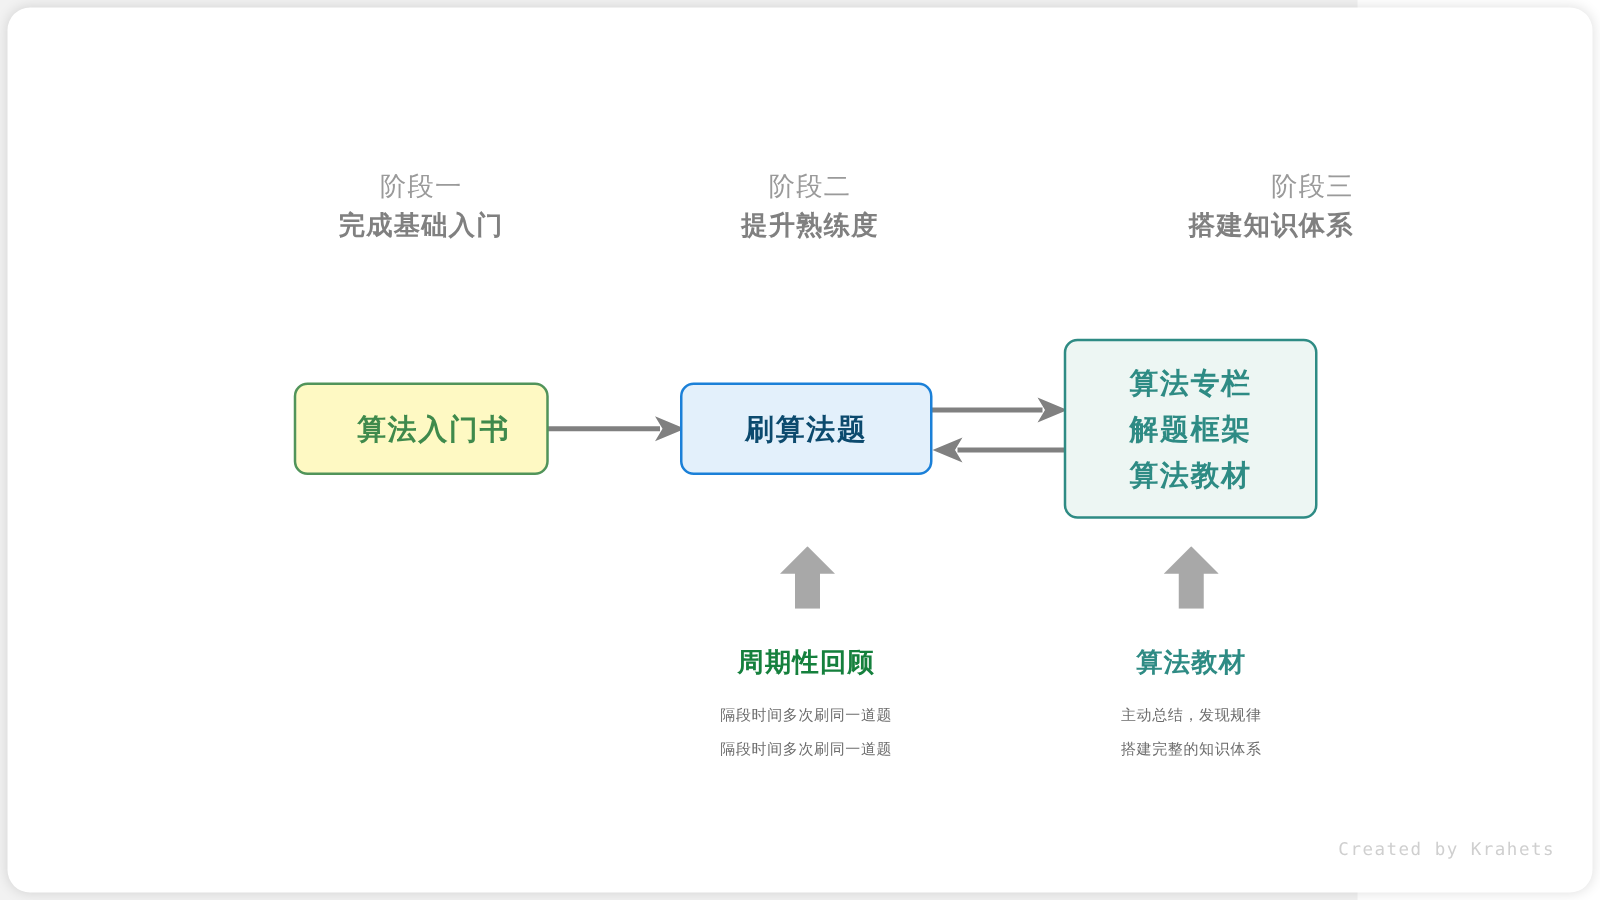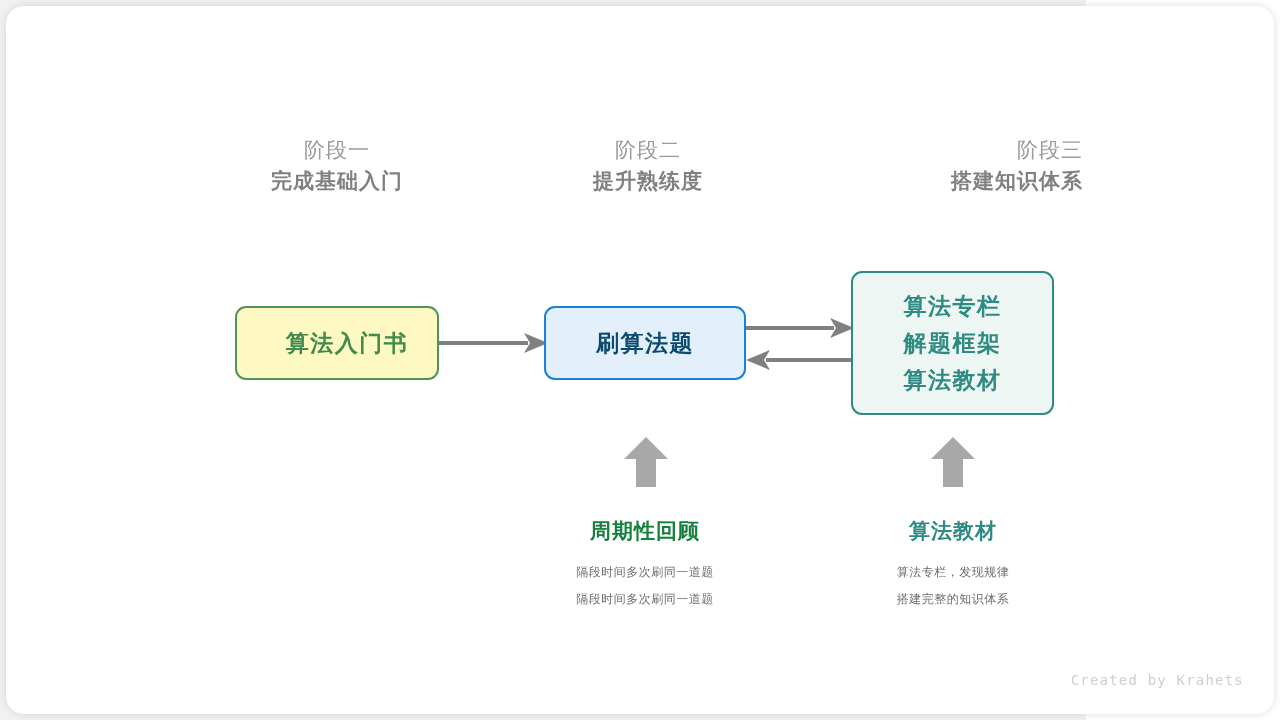--- a/index.html
+++ b/index.html
@@ -212,21 +212,21 @@
       <div class="note-title">周期性回顾</div>
       <div class="note-body">
         <div>隔段时间多次刷同一道题</div>
         <div>隔段时间多次刷同一道题</div>
       </div>
     </div>
 
     <div class="note" id="note-summary">
       <div class="note-title">算法教材</div>
       <div class="note-body">
-        <div>算法专栏，发现规律</div>
+        <div>主动总结，发现规律</div>
         <div>搭建完整的知识体系</div>
       </div>
     </div>
 
     <div id="credit">Created by Krahets</div>
 
   </div>
 </div>
 
 </body></html>

